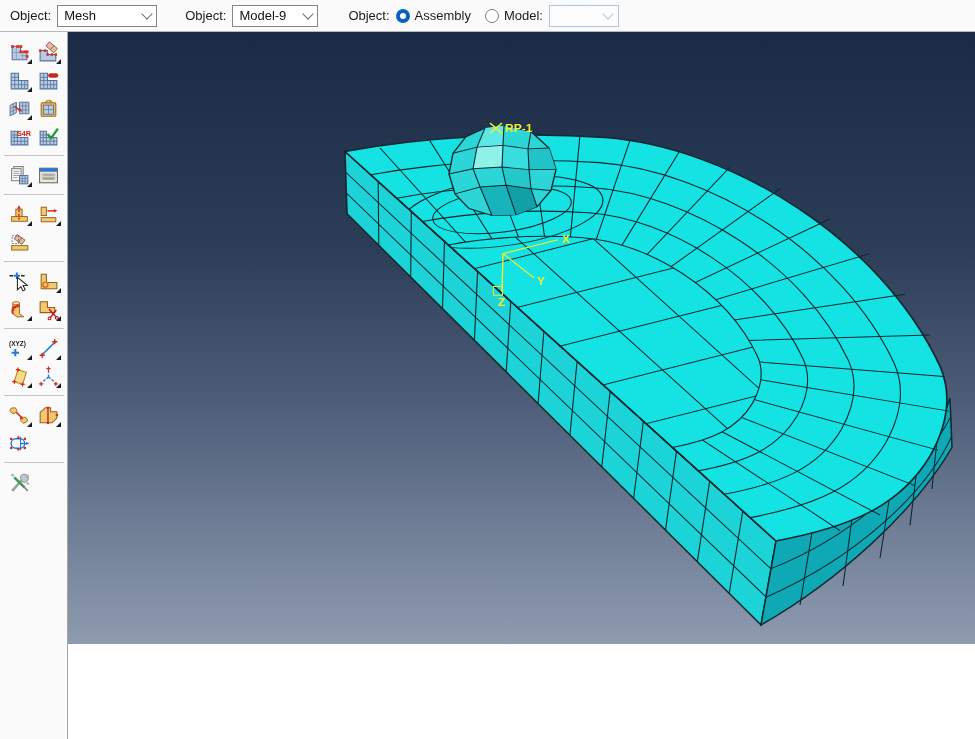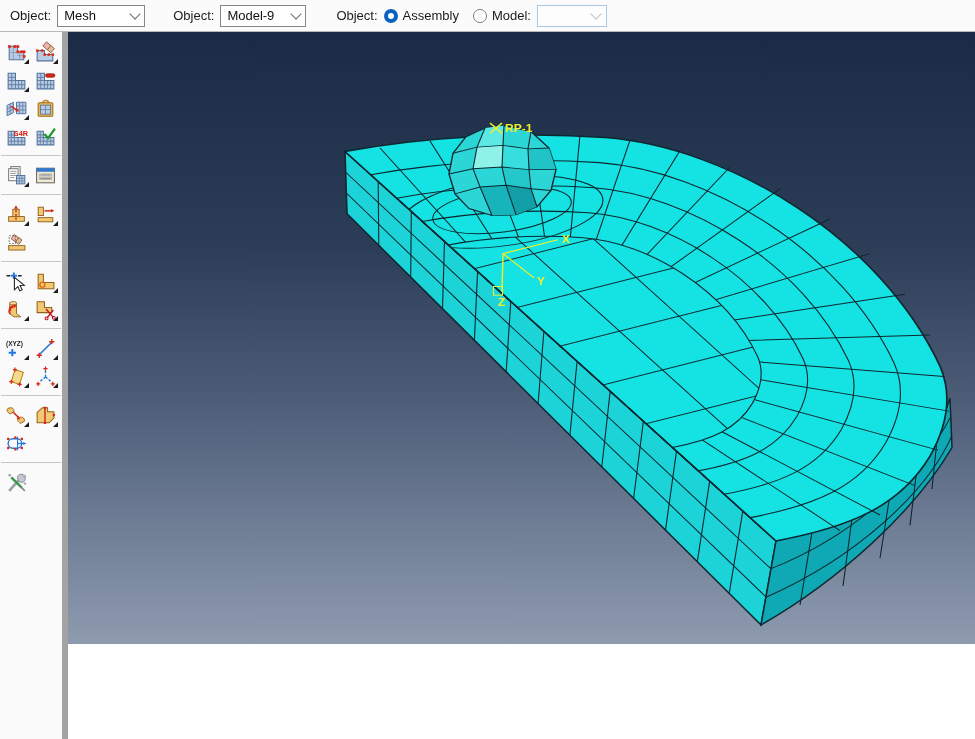--- a/index.html
+++ b/index.html
@@ -19,42 +19,42 @@
                  border-right:1.4px solid #6f6f6f; border-bottom:1.4px solid #6f6f6f;
                  transform:rotate(45deg); }
   .combo.disabled { border:1px solid #a9c7e2; background:#fdfdfd; }
   .combo.disabled .chev::before { border-color:#b9c6d2; }
   .radio { width:14px; height:14px; border-radius:50%; border:1px solid #7d7d7d; background:#fff;
            display:inline-block; margin-right:5px; flex:none; }
   .radio.sel { border:4px solid #0a62c0; }
 
   
   .toolbox { position:absolute; left:0; top:32px; width:68px; height:707px;
-             background:#fafafa; border-right:6px solid #a3a3a3; padding-top:4px; }
+             background:#fafafa; border-right:1px solid #a3a3a3; padding-top:4px; }
   .tb-group { width:58px; margin:0 auto; display:flex; flex-wrap:wrap; padding:2px 0; }
   .tb-sep { width:60px; margin:3px auto; border-top:1px solid #c6c6c6; }
   .tbtn { width:29px; height:28px; display:flex; align-items:center; justify-content:center;
           position:relative; background:transparent; border:0; }
   .tbtn svg { width:23px; height:23px; }
   .tbtn.fly::after { content:""; position:absolute; right:2px; bottom:2px; width:0; height:0;
           border-left:5px solid transparent; border-bottom:5px solid #1c1c1c; }
 
   
   .viewport { position:absolute; left:68px; top:32px; width:907px; height:612px; }
   .viewport svg { display:block; width:100%; height:100%; }
   text.ann { font-family:"Liberation Sans",sans-serif; font-size:12px; font-weight:bold; }
 </style>
 </head>
 <body>
 
 <div id="app">
 
   <div class="topbar">
     <span class="tb-label">Object:</span>
-    <div class="combo" style="width:88px;">
+    <div class="combo" style="width:100px;">
       <span>Mesh</span>
       <span class="chev"></span>
     </div>
     <span style="width:28px;"></span>
     <span class="tb-label">Object:</span>
     <div class="combo" style="width:86px;">
       <span>Model-9</span>
       <span class="chev"></span>
     </div>
     <span style="width:30px;"></span>

